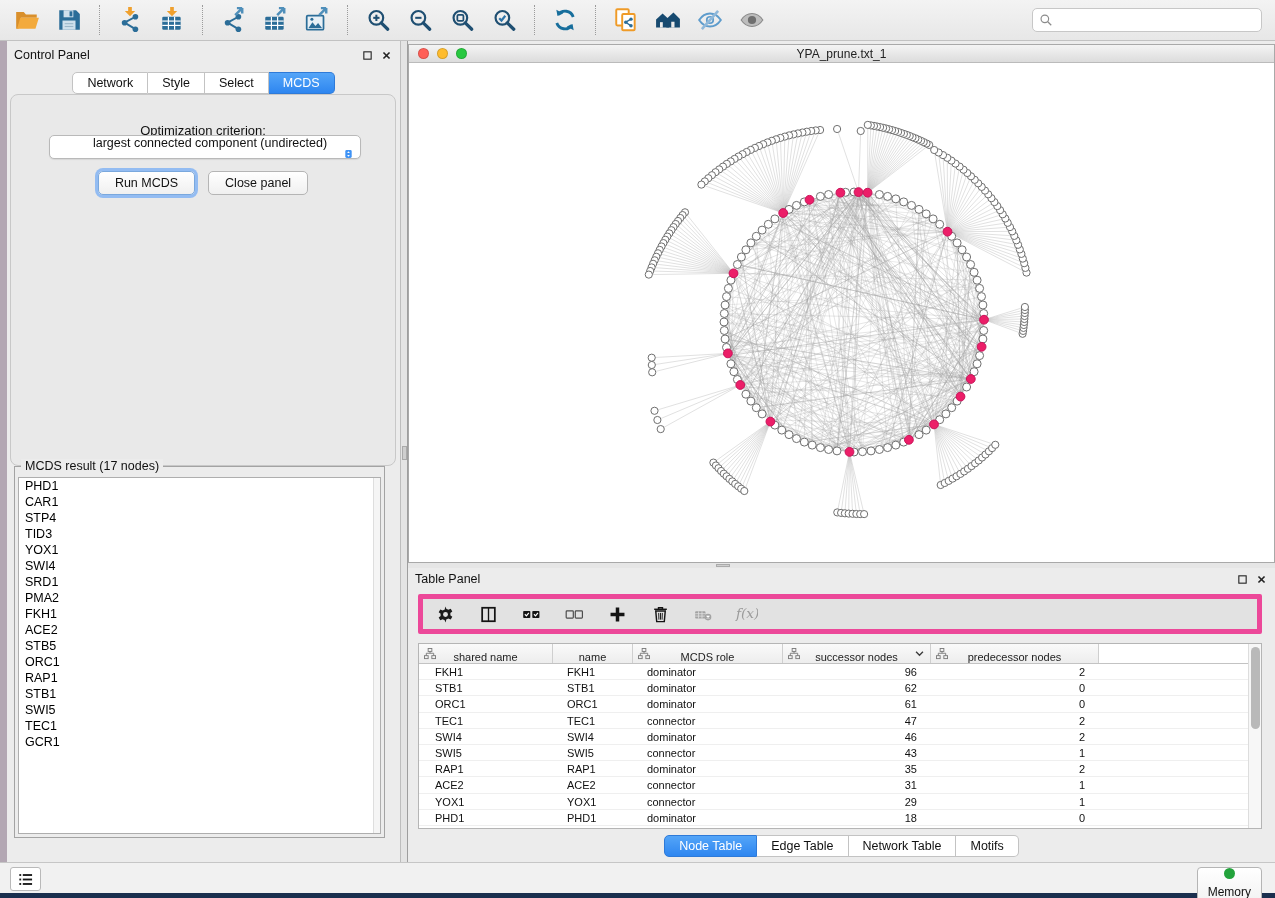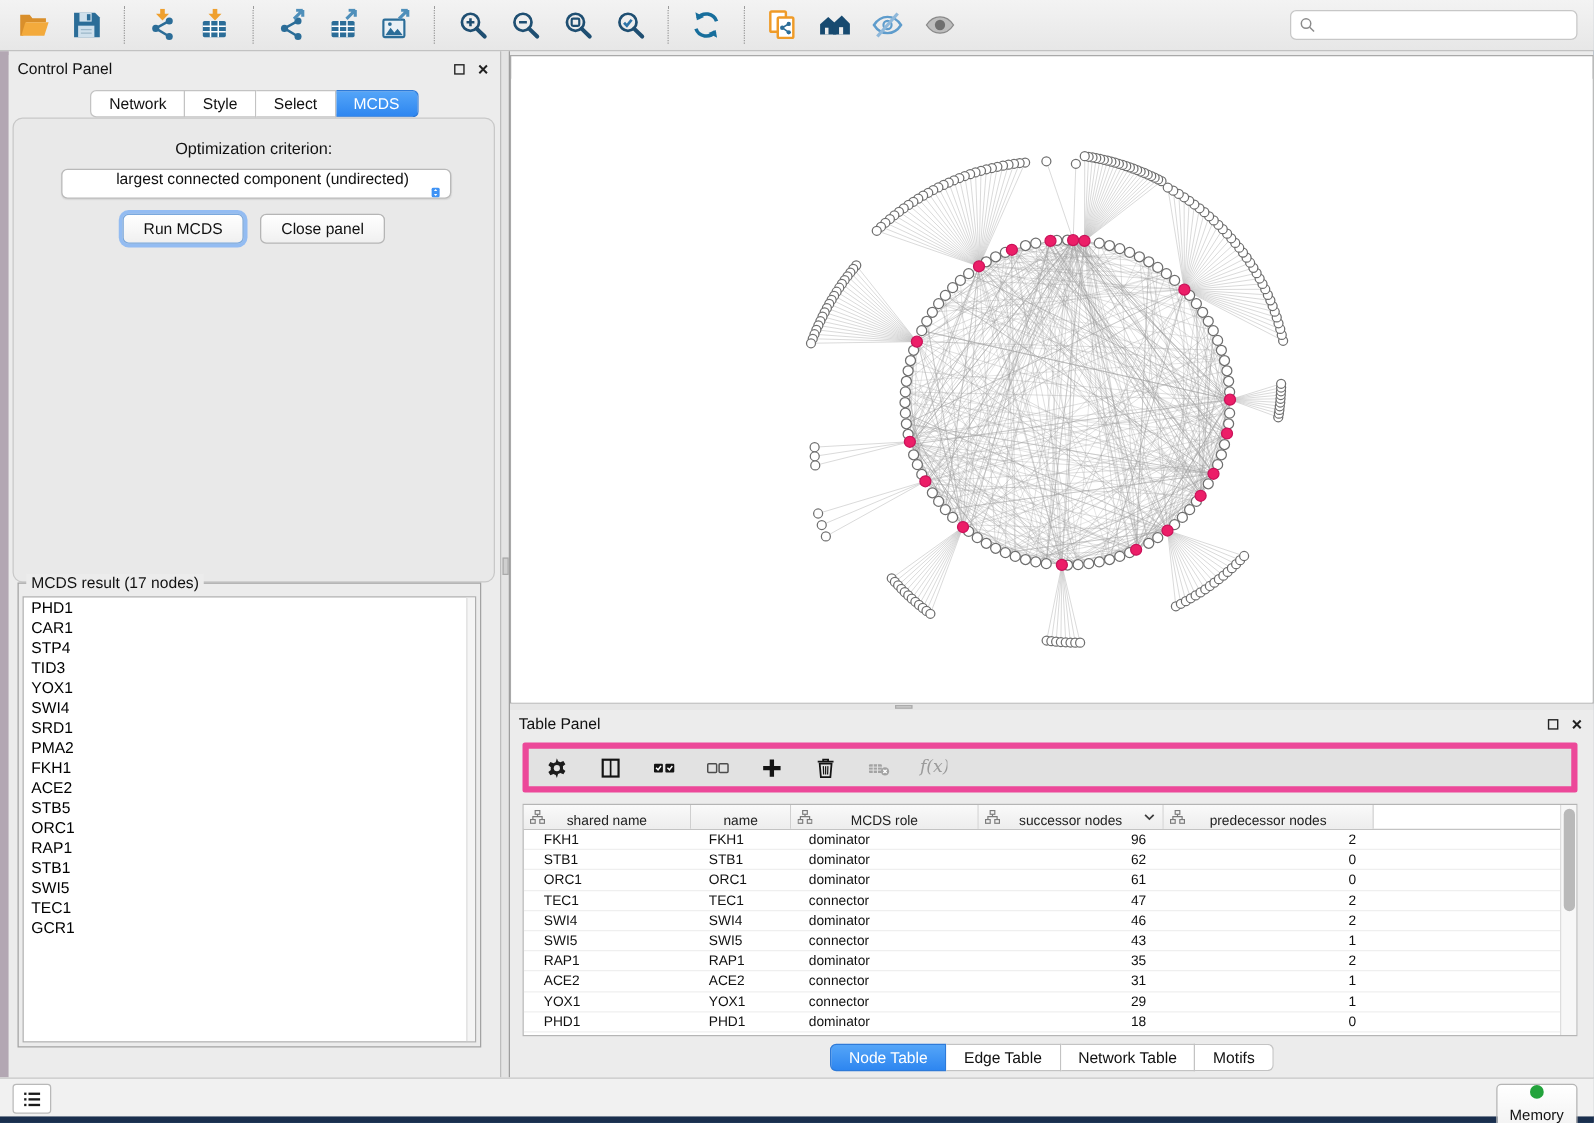--- a/index.html
+++ b/index.html
@@ -32,21 +32,21 @@
   
   .control-panel { position:absolute; left:7px; top:44px; width:393px; height:818px; background:#ececec; }
   .cp-tabs { position:absolute; left:0; top:28px; width:100%; display:flex; justify-content:center; }
   .seg-tab { font-size:12.5px; padding:3px 14px; background:#fff; border:1px solid #c3c3c3;
     border-left:none; color:#111; cursor:default; }
   .seg-tab:first-child { border-left:1px solid #c3c3c3; border-radius:5px 0 0 5px; }
   .seg-tab:last-child { border-radius:0 5px 5px 0; }
   .seg-tab.active { background:linear-gradient(#54a5f8,#2e86f0); border-color:#2e7ad8; color:#fff; }
   .cp-box { position:absolute; left:3px; top:50px; width:386px; height:372px; background:#e9e9e9;
     border:1px solid #c8c8c8; border-radius:8px; }
-  .crit-label { text-align:center; margin-top:16px; font-size:13px; color:#111; }
+  .crit-label { text-align:center; margin-top:28px; font-size:13px; color:#111; }
   .dropdown { position:absolute; left:38px; top:40px; width:312px; height:24px; background:#fff;
     border:1px solid #b9b9b9; border-radius:5px; display:flex; align-items:center;
     font-size:12.5px; padding-left:10px; color:#111;
     box-shadow:0 1px 1px rgba(0,0,0,.08);flex-direction:column; }
   .dropdown .stepper { margin-left:auto; margin-right:2px; width:19px; height:20px; }
   .cp-buttons { position:absolute; left:0; top:76px; width:100%; display:flex; justify-content:center; gap:13px; }
   .mac-btn { background:linear-gradient(#ffffff,#f0f0f0); border:1px solid #b5b5b5; border-radius:5px;
     font-size:12.5px; height:24px; padding:0 16px; color:#111; cursor:default; }
   .mac-btn.focus-ring { box-shadow:0 0 0 3px rgba(77,152,250,.55); border-color:#7aa8dd; }
   .result-fieldset { position:absolute; left:7px; top:422px; width:371px; height:372px;
@@ -345,20 +345,28 @@
     </div>
   </div>
 
   <div class="v-split">
       <div class="grip"></div>
     </div>
 
   <div class="right-side">
 
     <div class="net-window">
+      <div class="net-titlebar">
+        <div class="lights">
+          <span class="light" style="background: rgb(255, 95, 87);"></span>
+          <span class="light" style="background: rgb(254, 188, 46);"></span>
+          <span class="light" style="background: rgb(40, 200, 64);"></span>
+        </div>
+        <div class="net-title">YPA_prune.txt_1</div>
+      </div>
       <div class="net-canvas">
           <svg width="865" height="499" viewBox="0 0 865 499">
             <g>
               <line x1="324.5" y1="210.3" x2="568.1" y2="217.2" stroke="#9f9f9f" stroke-opacity="0.38" stroke-width="0.7"></line>
               <line x1="324.5" y1="210.3" x2="572.5" y2="284.4" stroke="#9f9f9f" stroke-opacity="0.38" stroke-width="0.7"></line>
               <line x1="324.5" y1="210.3" x2="403.2" y2="382.1" stroke="#9f9f9f" stroke-opacity="0.38" stroke-width="0.7"></line>
               <line x1="324.5" y1="210.3" x2="316.1" y2="276.0" stroke="#9f9f9f" stroke-opacity="0.38" stroke-width="0.7"></line>
               <line x1="324.5" y1="210.3" x2="341.9" y2="179.9" stroke="#9f9f9f" stroke-opacity="0.38" stroke-width="0.7"></line>
               <line x1="324.5" y1="210.3" x2="319.4" y2="225.4" stroke="#9f9f9f" stroke-opacity="0.38" stroke-width="0.7"></line>
               <line x1="324.5" y1="210.3" x2="453.5" y2="129.3" stroke="#9f9f9f" stroke-opacity="0.38" stroke-width="0.7"></line>

